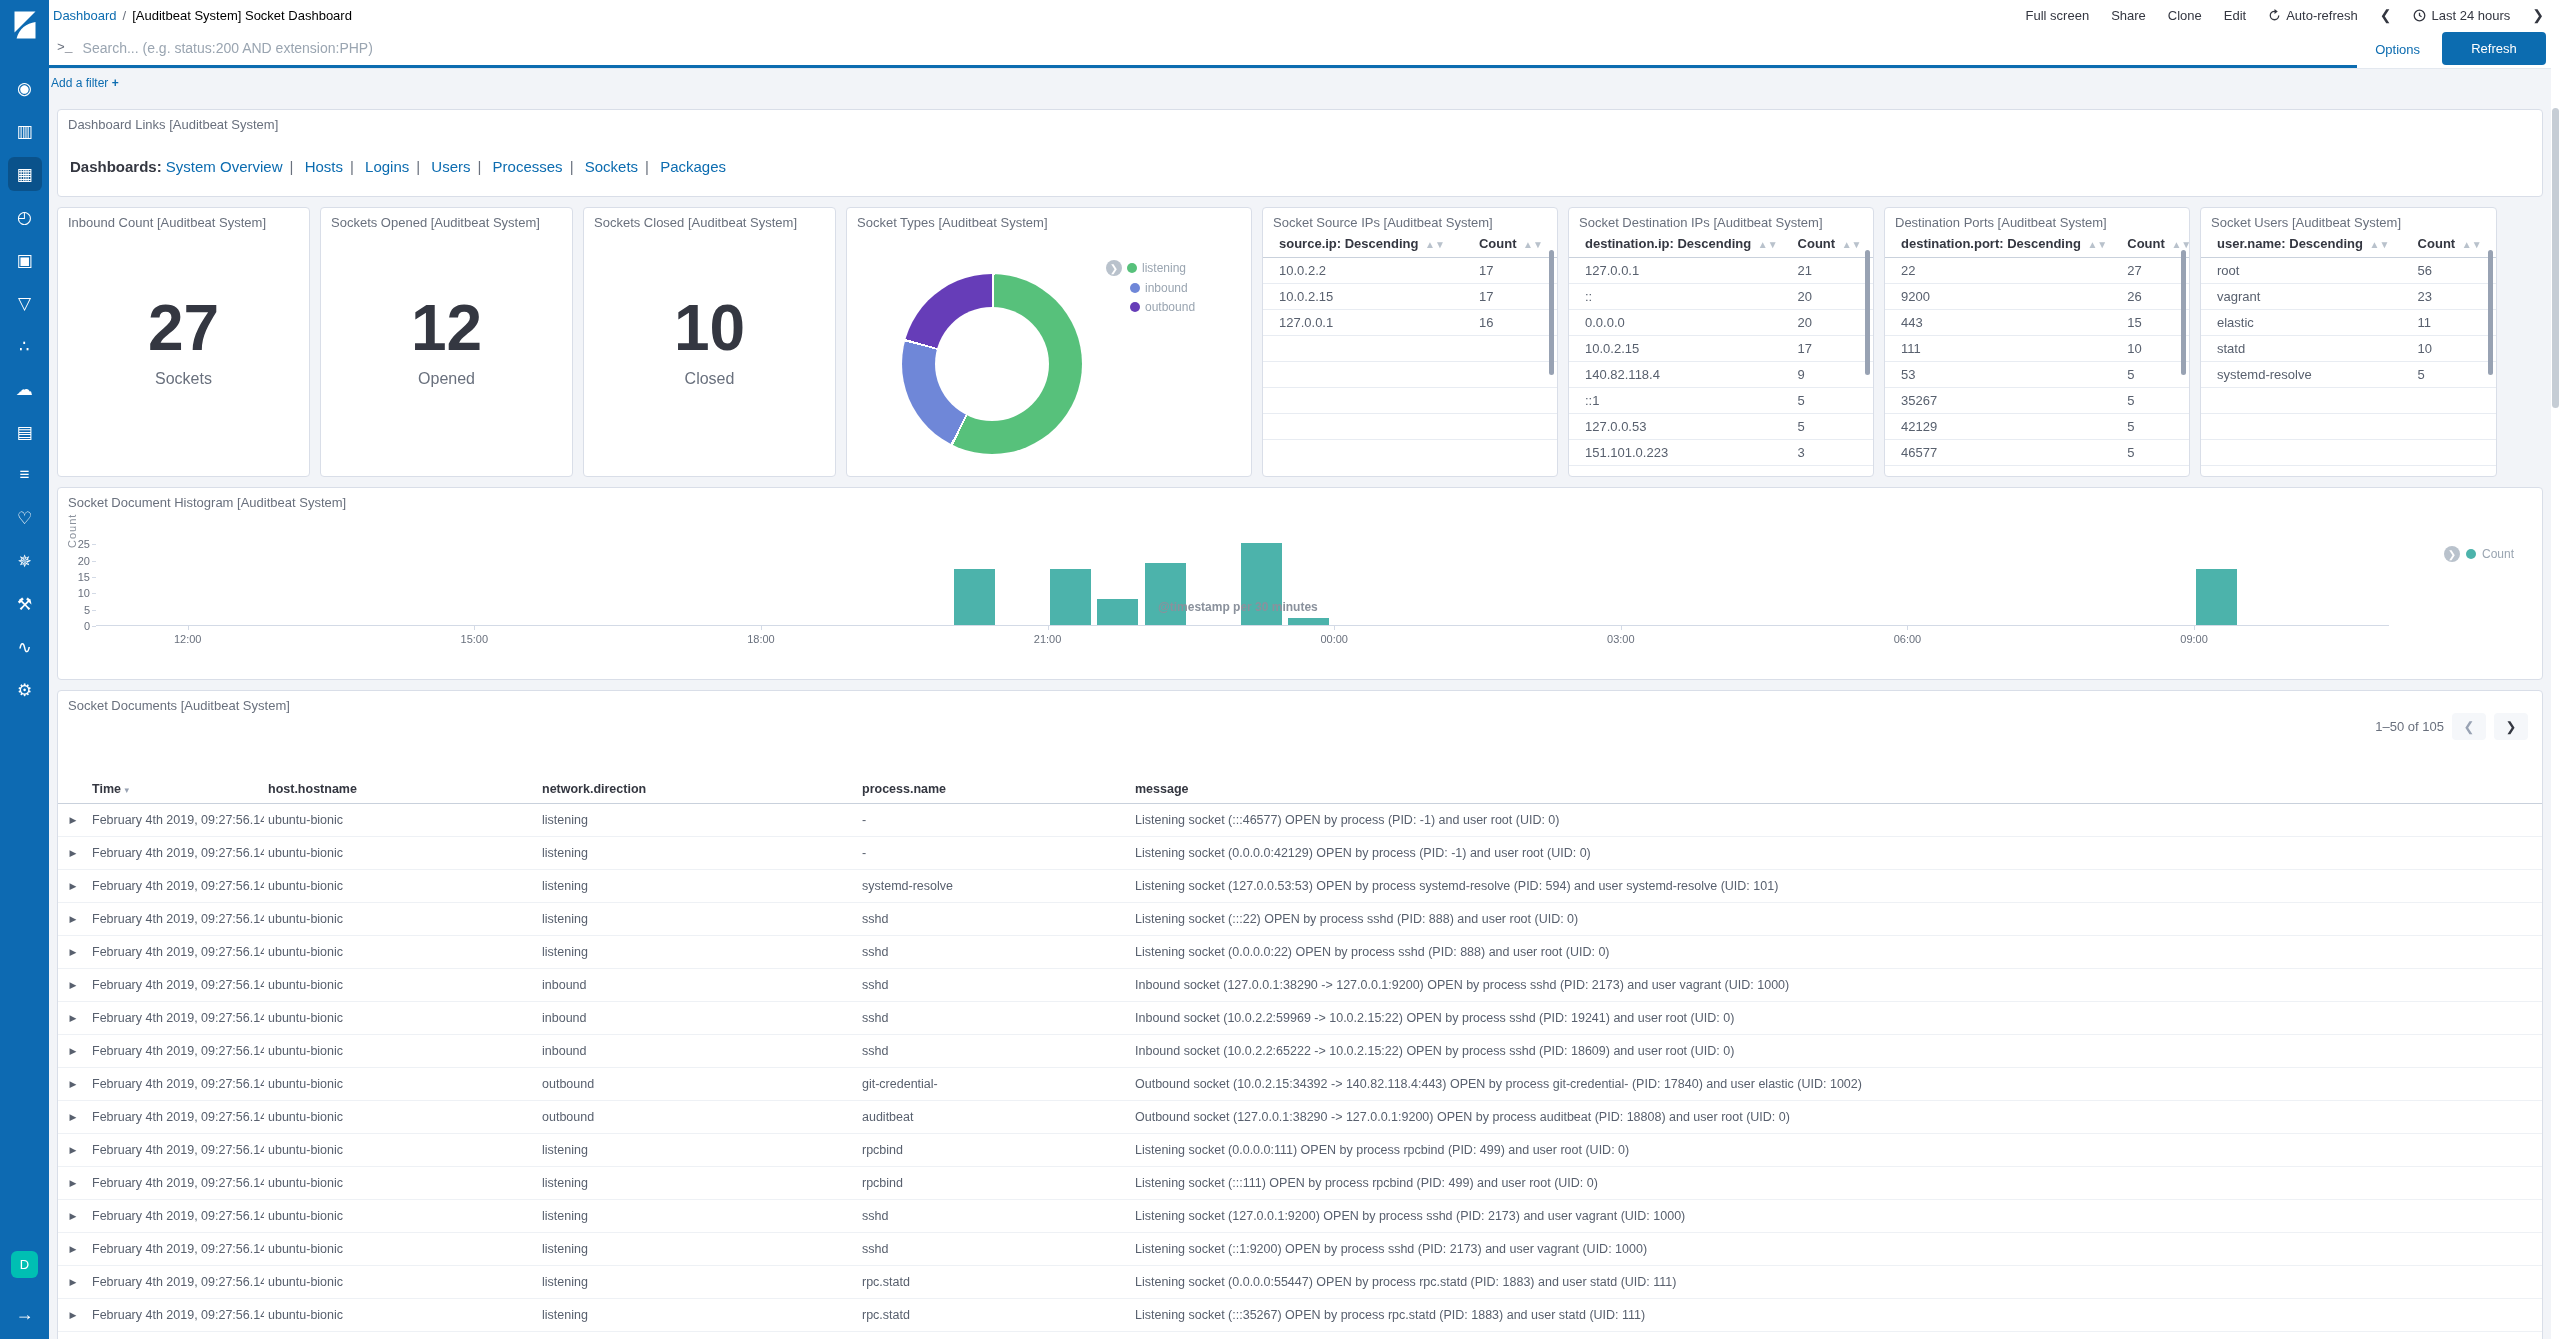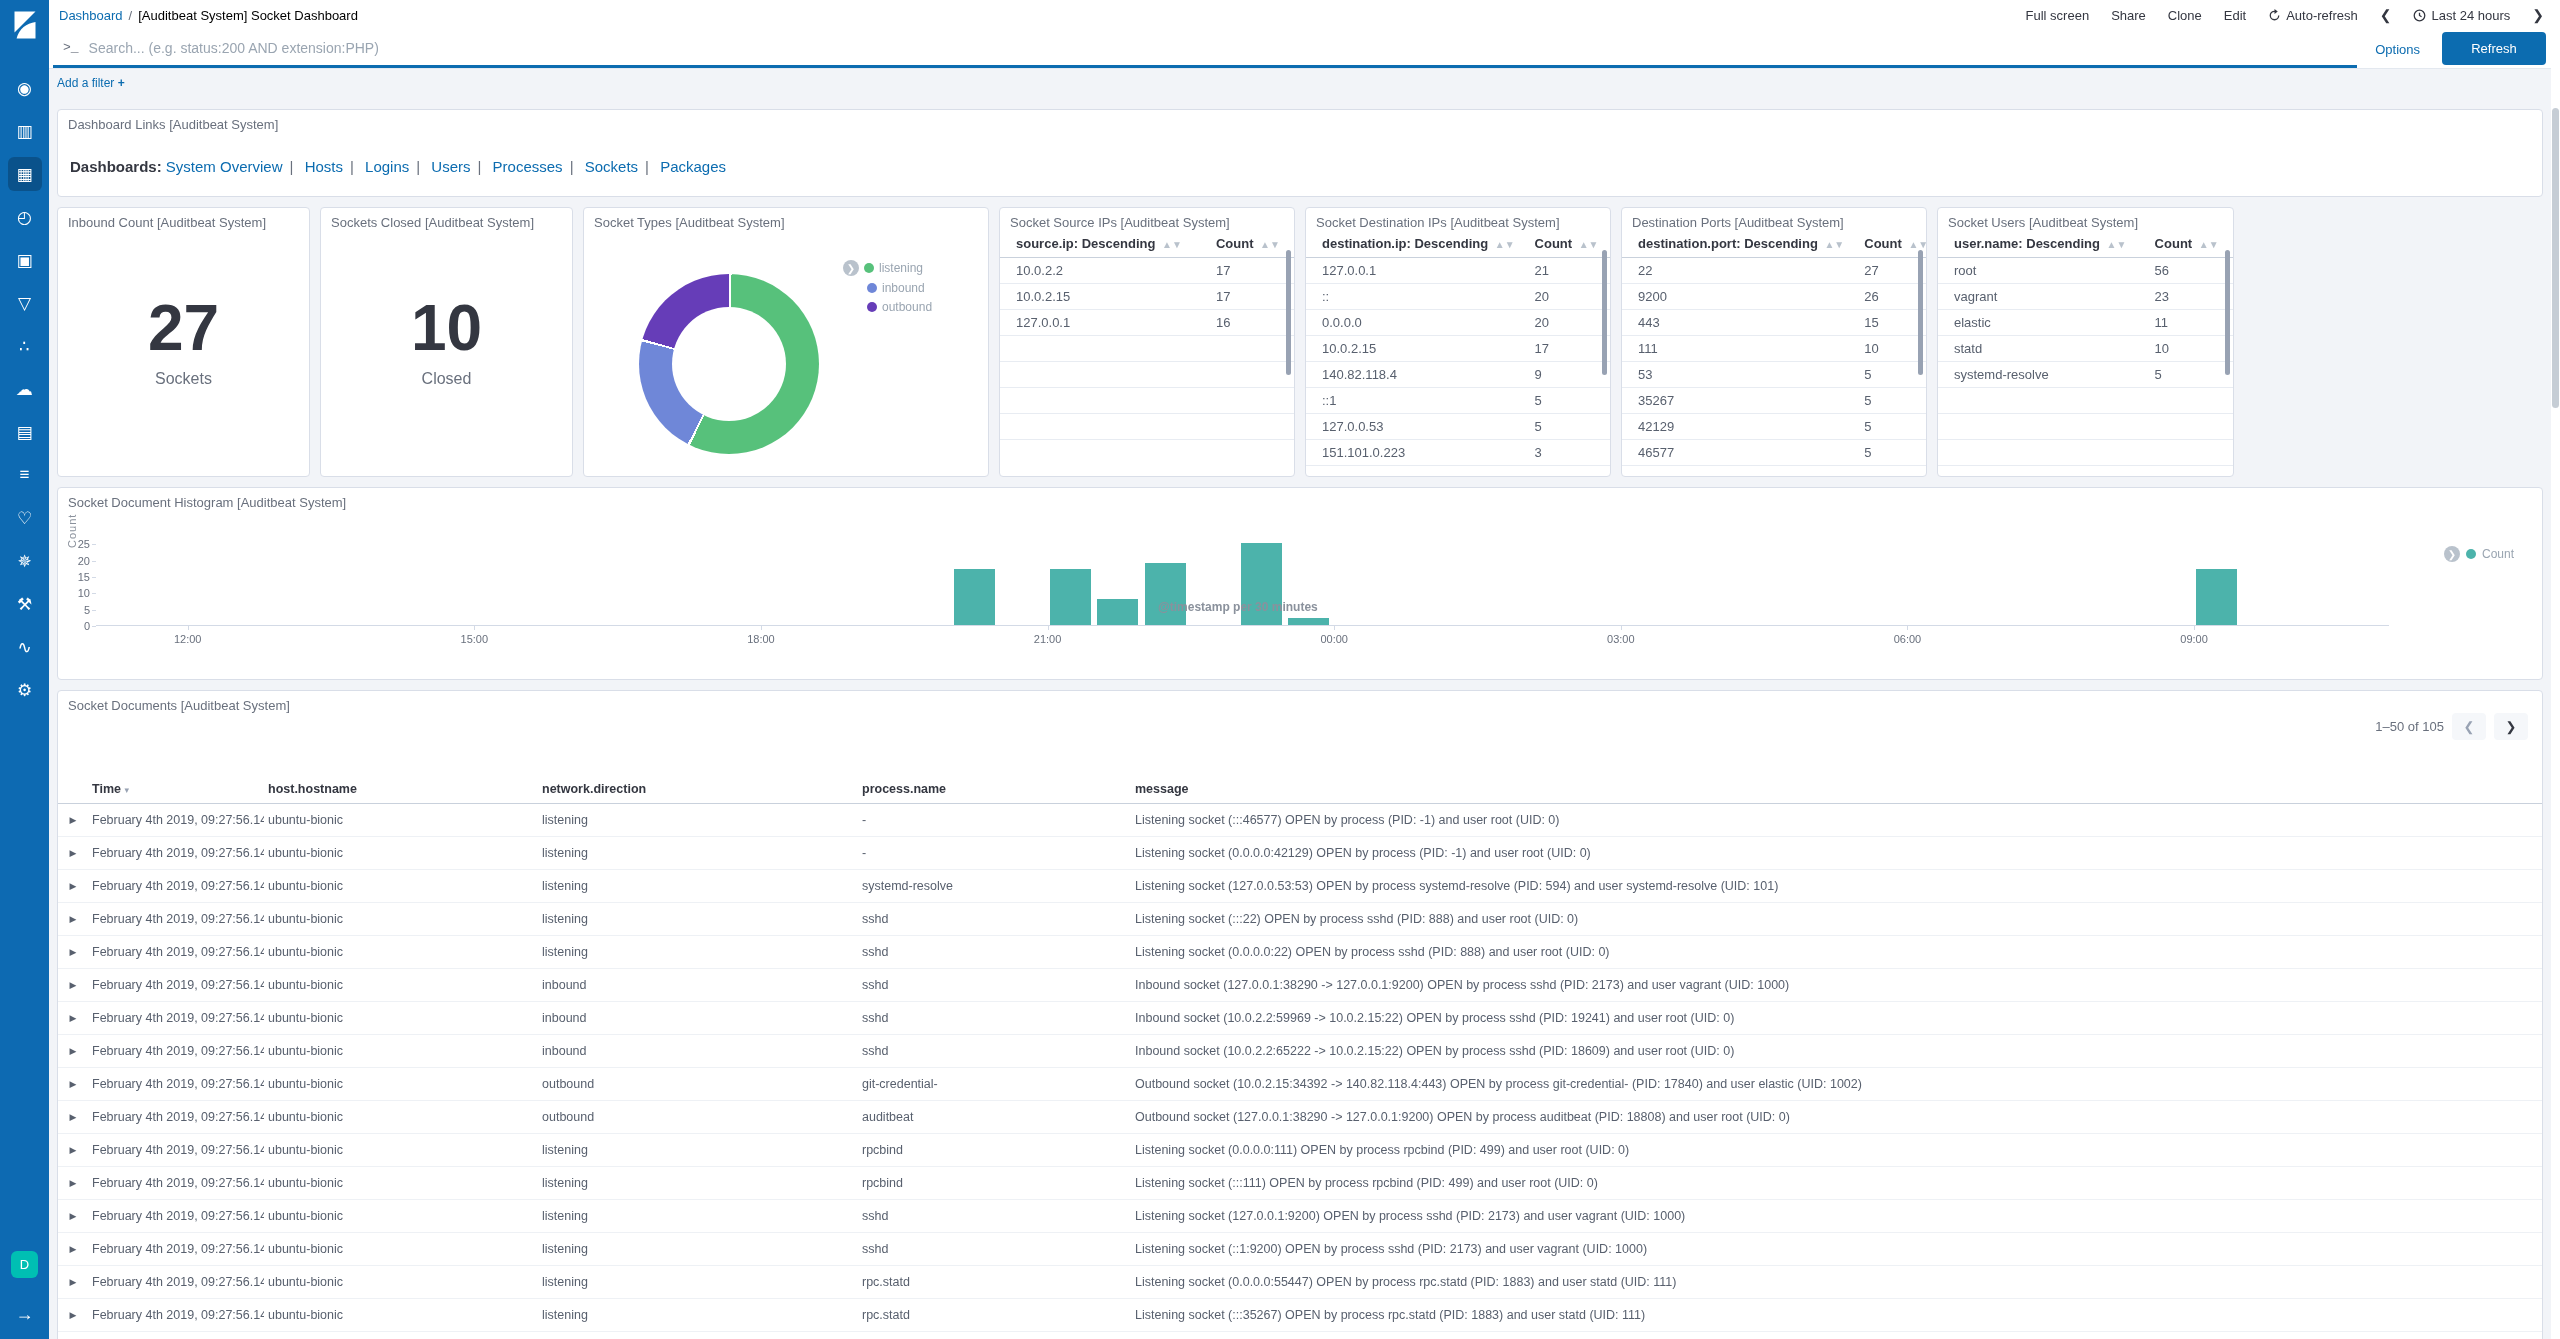--- a/index.html
+++ b/index.html
@@ -13,21 +13,21 @@
   .nav-icons { display:flex; flex-direction:column; align-items:center; gap:9px; margin-top:22px; }
   .nav-item { width:34px; height:34px; border-radius:6px; display:flex; align-items:center; justify-content:center;
     color:#ffffff; font-size:17px; cursor:pointer; }
   .nav-item.sel { background:rgba(0,0,0,0.22); }
   .sidebar-bottom { margin-top:auto; margin-bottom:14px; display:flex; flex-direction:column; align-items:center; gap:26px; }
   .space-badge { width:27px; height:27px; border-radius:6px; background:#00bfb3; color:#fff; font-size:13px;
     display:flex; align-items:center; justify-content:center; cursor:pointer; }
   .collapse-arrow { color:#fff; font-size:18px; cursor:pointer; }
 
   
-  .chrome { position:fixed; left:43px; top:0; right:0; background:#fff; z-index:40; }
+  .chrome { position:fixed; left:37px; top:0; right:0; background:#fff; z-index:40; }
   .crumb-row { display:flex; align-items:center; height:30px; padding:0 16px; font-size:13px; }
   .crumb-link { color:#0c6cb0; text-decoration:none; cursor:pointer; }
   .crumb-sep { color:#69707d; margin:0 6px; }
   .crumb-cur { color:#000000; }
   .top-menu { margin-left:auto; display:flex; align-items:center; gap:22px; font-size:13px; color:#343741;padding-left:21px; }
   .top-menu .itm { cursor:pointer; display:flex; align-items:center; gap:5px; }
   .chev { color:#343741; font-size:14px; cursor:pointer; }
   .search-row { display:flex; align-items:stretch; padding:0 14px 0 10px; height:38px; }
   .search-box { flex:1; display:flex; align-items:center; border-bottom:3px solid #0c6cb0; padding:0 10px; }
   .prompt { color:#69707d; font-size:13px; margin-right:10px; font-family:"Liberation Mono","DejaVu Sans Mono",monospace; }
@@ -216,20 +216,27 @@
       <span> <a class="dlink">System Overview</a><span class="dsep">|</span> <a class="dlink">Hosts</a><span class="dsep">|</span> <a class="dlink">Logins</a><span class="dsep">|</span> <a class="dlink">Users</a><span class="dsep">|</span> <a class="dlink">Processes</a><span class="dsep">|</span> <a class="dlink">Sockets</a><span class="dsep">|</span> <a class="dlink">Packages</a></span>
     </div>
   </div>
 
   <div class="row2">
     <div class="panel metric-panel">
       <div class="ptitle">Inbound Count [Auditbeat System]</div>
       <div class="metric-center">
         <div class="metric-val">27</div>
         <div class="metric-lab">Sockets</div>
+      </div>
+    </div>
+    <div class="panel metric-panel">
+      <div class="ptitle">Sockets Opened [Auditbeat System]</div>
+      <div class="metric-center">
+        <div class="metric-val">12</div>
+        <div class="metric-lab">Opened</div>
       </div>
     </div>
     <div class="panel metric-panel">
       <div class="ptitle">Sockets Closed [Auditbeat System]</div>
       <div class="metric-center">
         <div class="metric-val">10</div>
         <div class="metric-lab">Closed</div>
       </div>
     </div>
 

